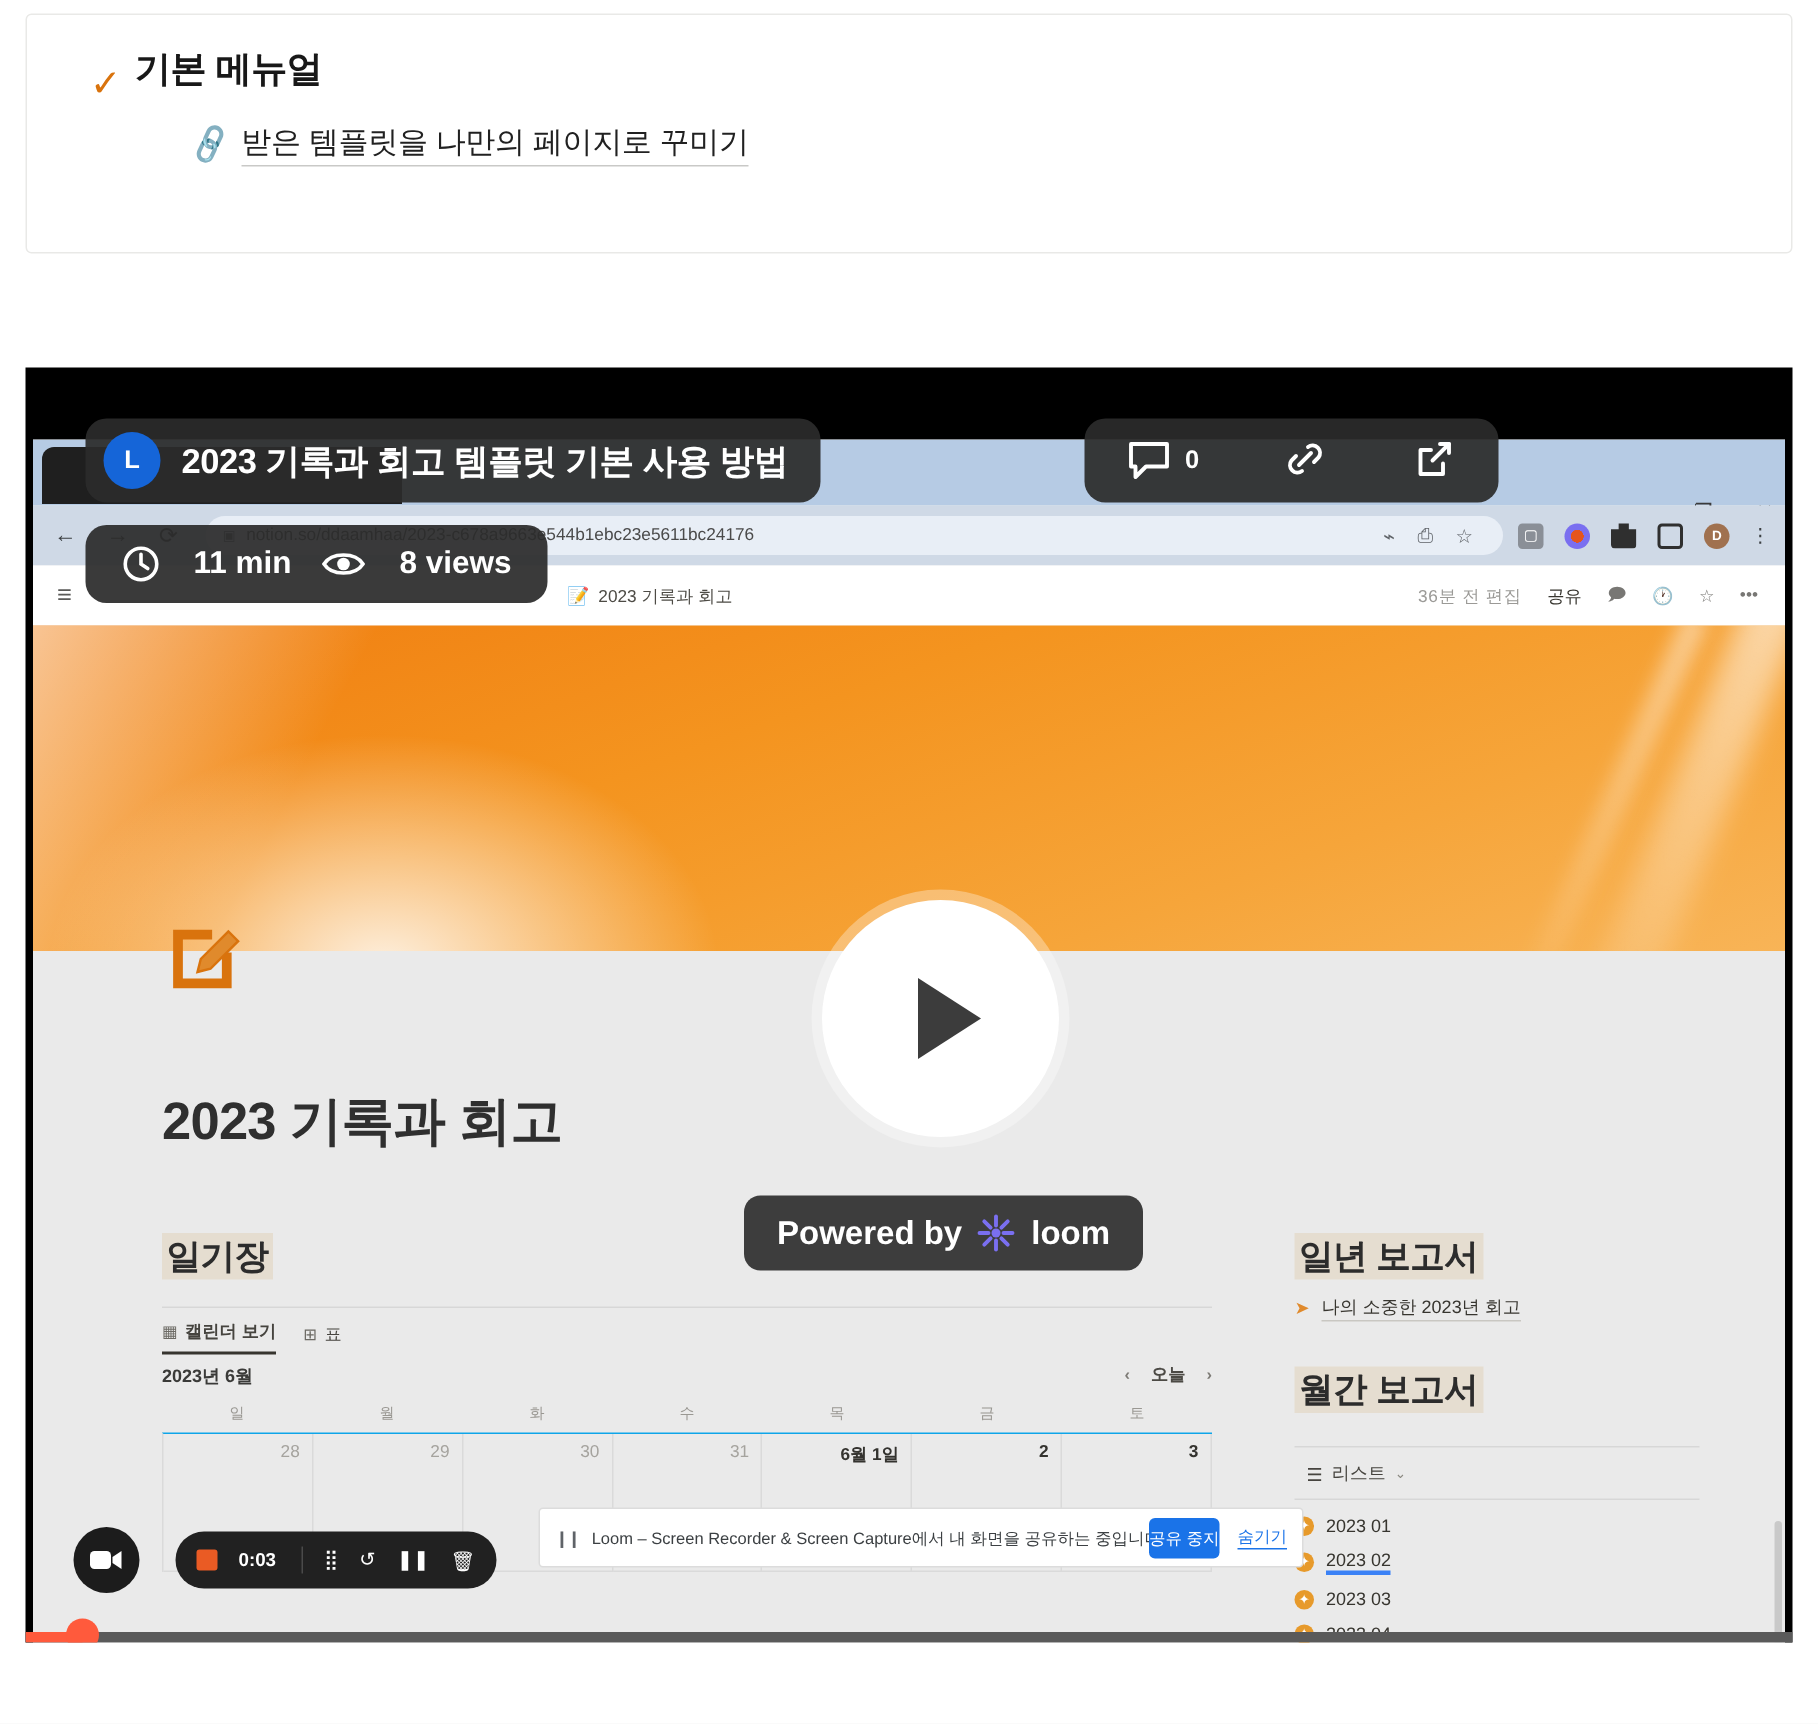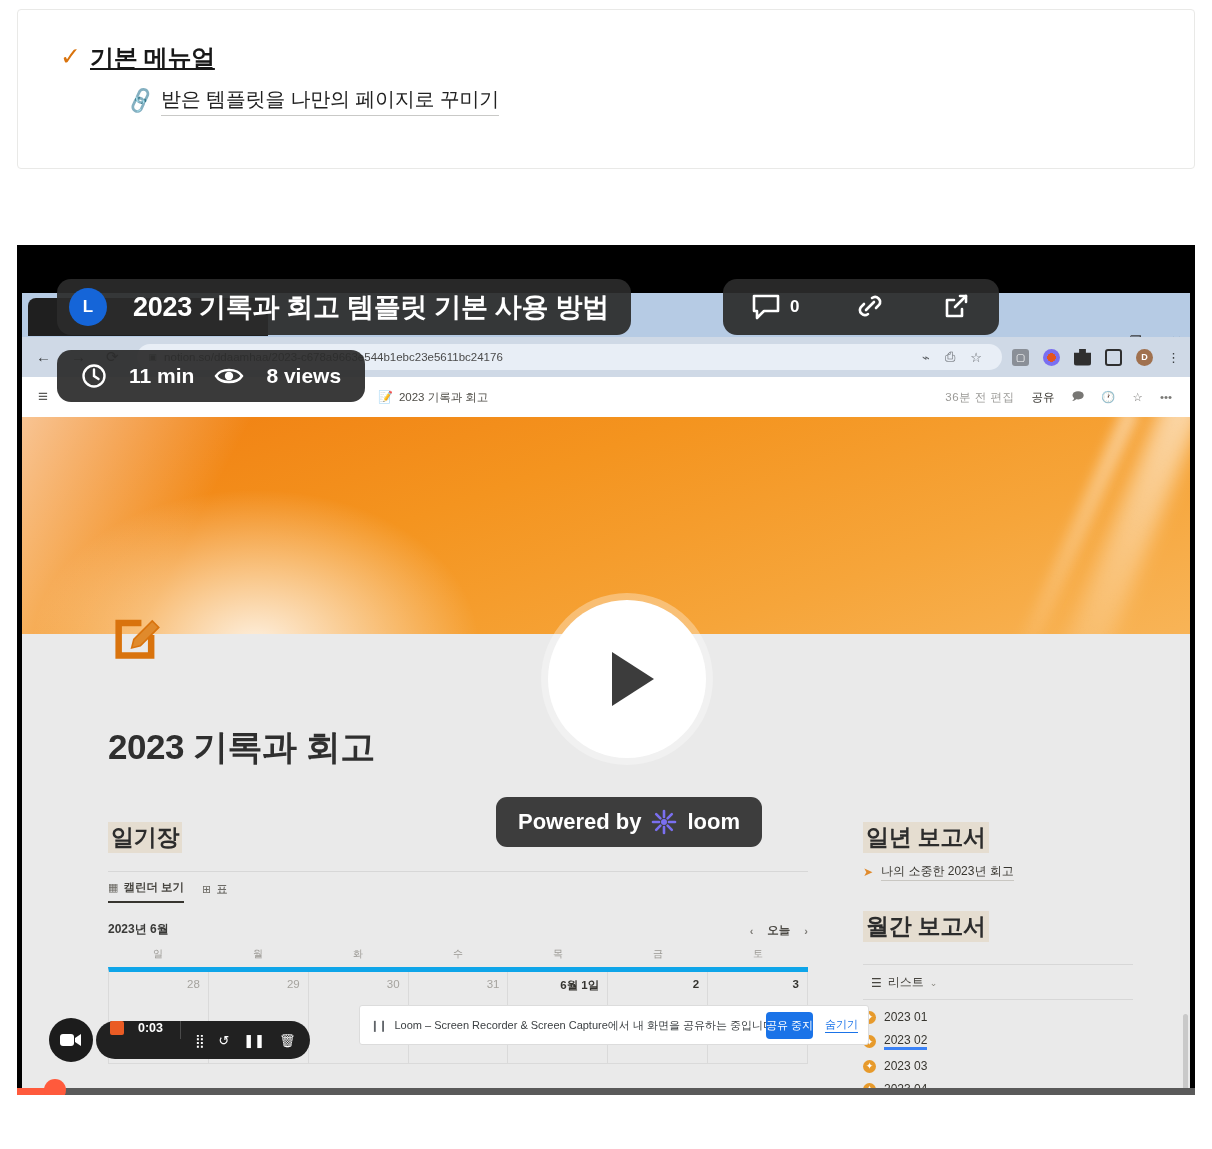--- a/index.html
+++ b/index.html
@@ -18,24 +18,23 @@
     border: 1px solid #e9e9e7;
     border-radius: 4px;
   }
   .callout-row { display: flex; align-items: flex-start; }
   #toggle-check {
     width: 30px; margin-left: 42px; margin-top: 34px;
     color: #d9730d; font-size: 25px; font-weight: 700; line-height: 1;
     flex: none;
   }
   #callout-title {
-    margin-top: 32px;
+    margin-top: 20px;
     font-size: 24px; font-weight: 700; color: #181818;
     letter-spacing: -0.3px;
-    text-decoration: underline;
   }
   #callout-subrow {
     display: flex; align-items: center;
     margin-left: 110px; margin-top: 12px;
   }
   #paperclip-icon {
     font-size: 20px; color: #d9730d; margin-right: 8px;
     transform: rotate(-20deg); display: inline-block;
   }
   #callout-link {
@@ -165,33 +164,33 @@
     display: flex; align-items: flex-end; gap: 18px; padding-top: 8px;
   }
   .db-view {
     font-size: 11.5px; color: #46443f; padding-bottom: 6px;
     display: flex; align-items: center; gap: 5px;
   }
   .db-view.active { border-bottom: 2px solid #37352f; font-weight: 600; }
   .db-view .vicon { font-size: 11px; color: #6c6a64; }
 
   #cal-header {
-    margin-top: 18px; display: flex; align-items: flex-end;
+    margin-top: 6px; display: flex; align-items: flex-start;
     font-size: 12px; font-weight: 600; color: #3a3a38;
   }
   #cal-nav { margin-left: auto; display: flex; align-items: center; gap: 14px; font-size: 11px; color: #7d7b76; }
   #cal-nav .today { font-size: 11.5px; color: #4c4a45; }
 
   #cal-weekdays {
     margin-top: 9px; display: grid; grid-template-columns: repeat(7, 1fr);
     font-size: 10px; color: #9a9893; text-align: center;
   }
   #cal-grid {
     margin-top: 6px; display: grid; grid-template-columns: repeat(7, 1fr);
-    border-top: 5px solid #0ea5e9; border-left: 1px solid #dadada;
+    border-top: 1px solid #0ea5e9; border-left: 1px solid #dadada;
   }
   .cal-cell {
     height: 92px; border-right: 1px solid #dadada; border-bottom: 1px solid #dadada;
     padding: 6px 8px; text-align: right;
     font-size: 11.5px; color: #a5a39e;
   }
   .cal-cell.cur { color: #34332f; font-weight: 600; }
 
   
   #col-right { position: absolute; left: 841px; top: 188px; width: 270px; }
@@ -220,23 +219,23 @@
   }
 
   
   #cam-bubble {
     position: absolute; left: 27px; top: 725px;
     width: 44px; height: 44px; border-radius: 50%;
     background: #1c1c1c; color: #fff;
     display: flex; align-items: center; justify-content: center;
   }
   #rec-controls {
-    position: absolute; left: 74px; top: 728px;
+    position: absolute; left: 95px; top: 728px;
     height: 38px; border-radius: 19px; background: #212121;
-    display: flex; padding: 0 14px; gap: 14px;
+    display: flex; align-items: center; padding: 0 14px; gap: 14px;
   }
   #stop-sq { width: 14px; height: 14px; background: #ea5b24; border-radius: 2px; }
   #rec-time { color: #fff; font-size: 12.5px; font-weight: 700; margin-right: 3px; }
   #rec-divider { width: 1px; height: 18px; background: #4a4a4a; }
   .rc-ico { color: #ffffff; font-size: 13px; display: flex; align-items: center; }
 
   
   #share-bar {
     position: absolute; left: 337px; top: 712px;
     width: 510px; height: 40px;
@@ -258,21 +257,21 @@
     height: 56px; background: rgba(43,43,43,0.93);
     border-radius: 14px; display: flex; align-items: center;
     padding: 0 22px 0 12px; gap: 14px; z-index: 40;
   }
   #loom-avatar {
     width: 38px; height: 38px; border-radius: 50%;
     background: #1565d8; color: #fff;
     display: flex; align-items: center; justify-content: center;
     font-size: 17px; font-weight: 700; flex: none;
   }
-  #loom-title-text { color: #fff; font-size: 27px; font-weight: 700; white-space: nowrap; letter-spacing: -0.3px; margin-left: 12px; }
+  #loom-title-text { color: #fff; font-size: 23px; font-weight: 700; white-space: nowrap; letter-spacing: -0.3px; }
 
   #loom-actions-pill {
     position: absolute; left: 706px; top: 34px;
     height: 56px; width: 276px;
     background: rgba(43,43,43,0.93); border-radius: 14px;
     display: flex; align-items: center; justify-content: space-around;
     z-index: 40;
   }
   .loom-act { display: flex; align-items: center; gap: 9px; color: #fff; }
   .loom-act .cnt { font-size: 17px; font-weight: 700; }

